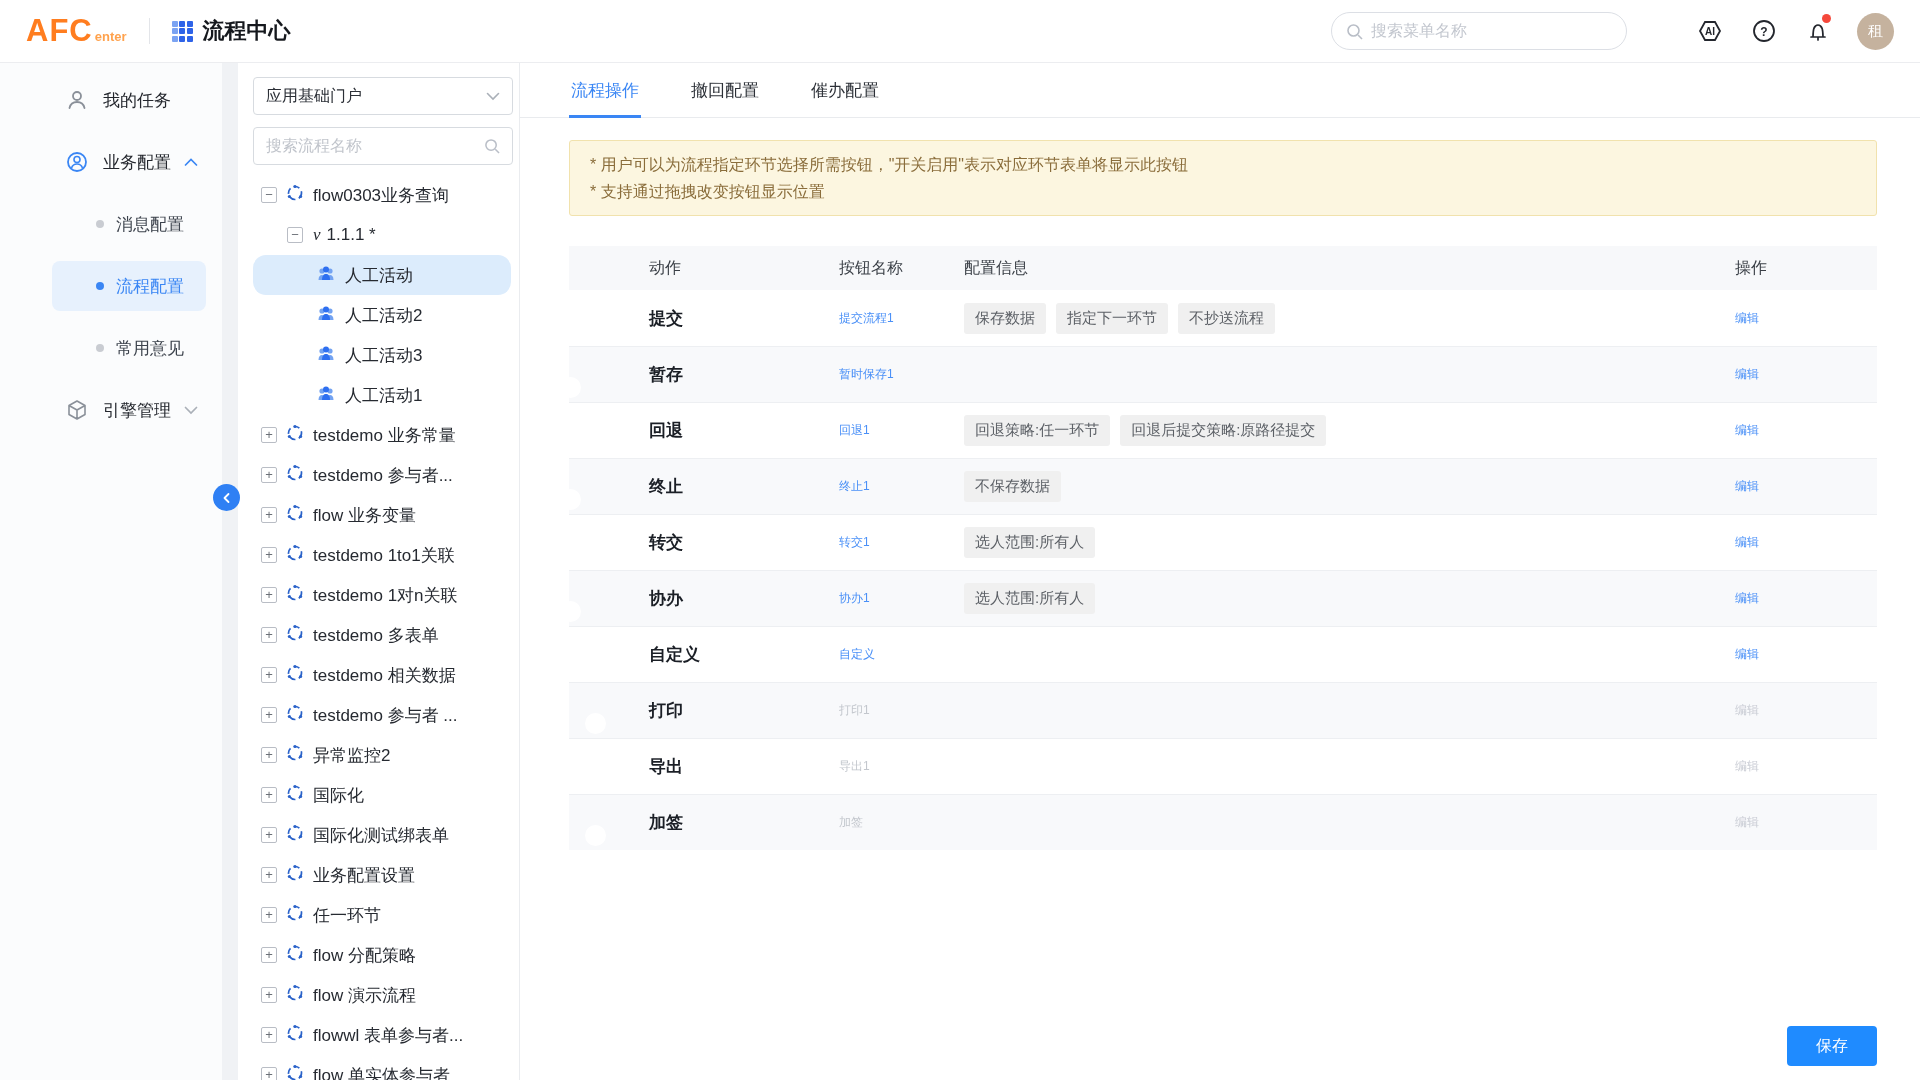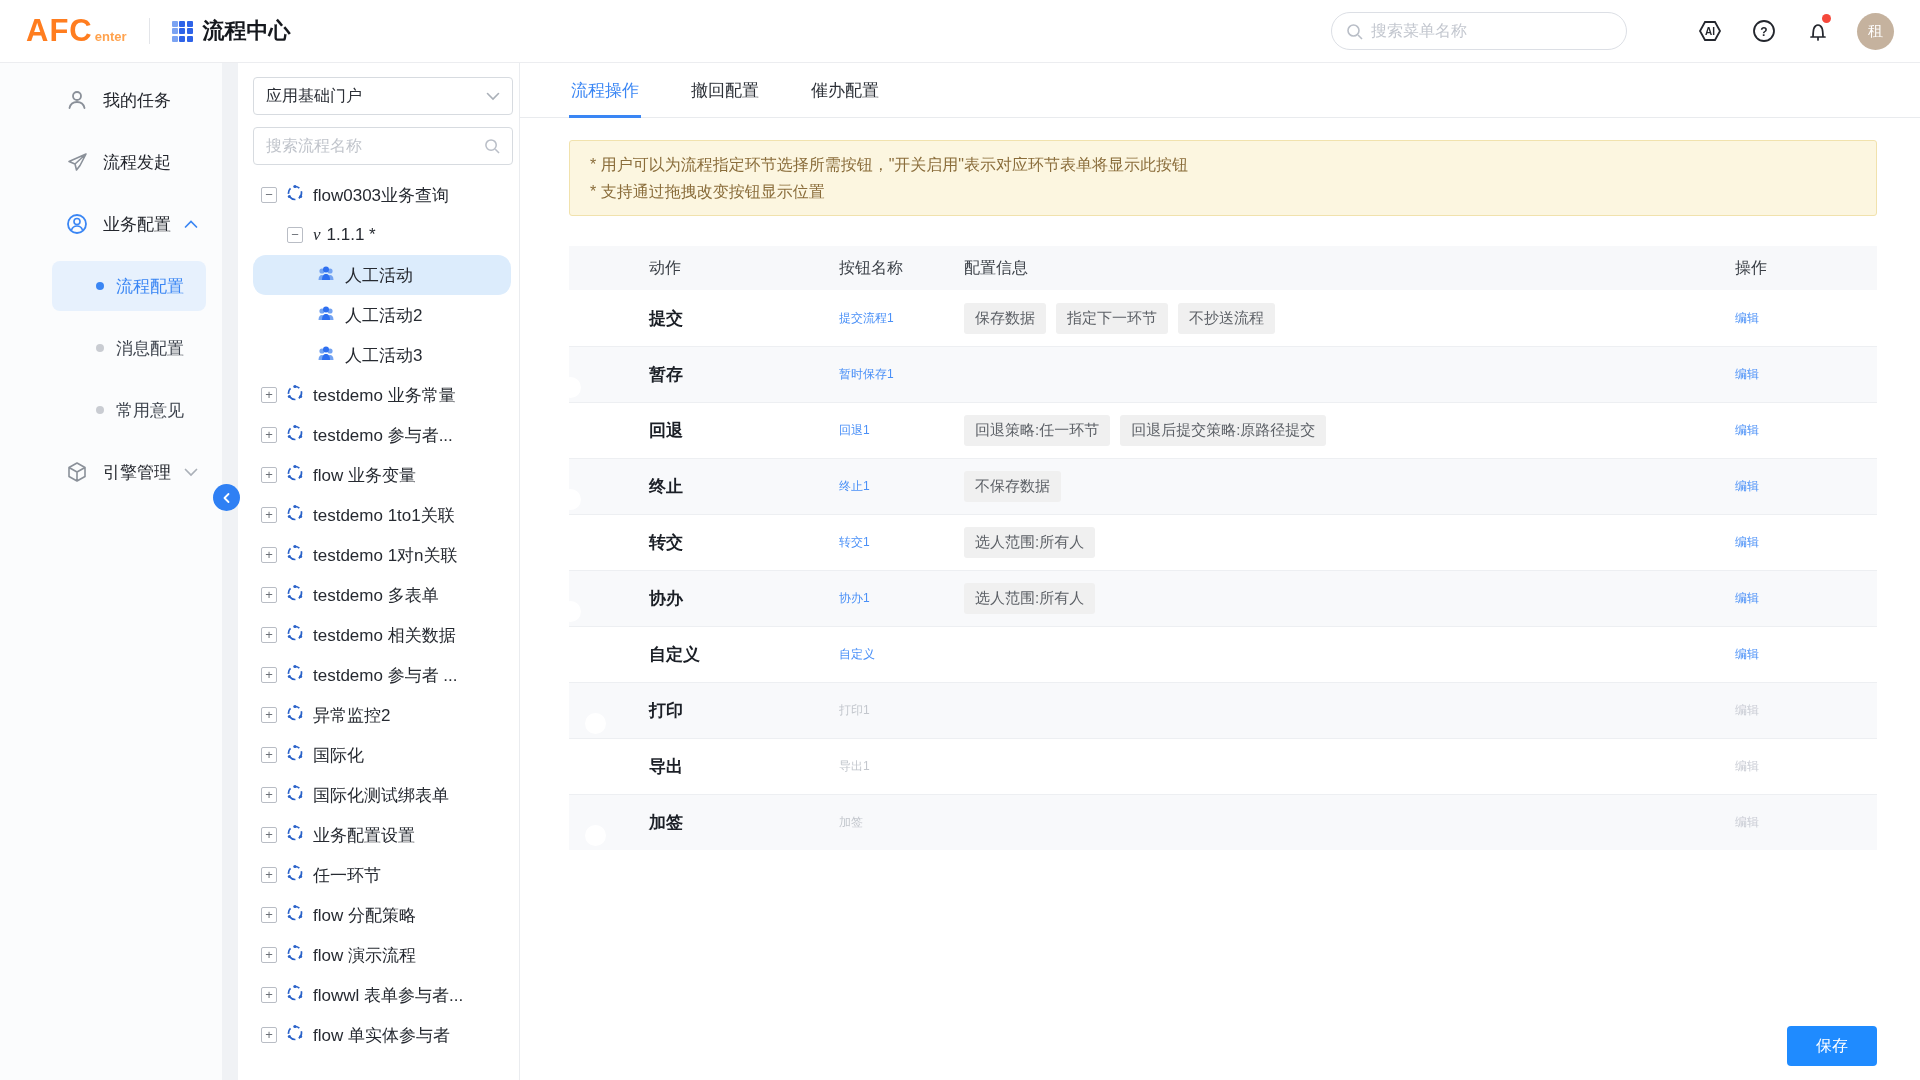--- a/index.html
+++ b/index.html
@@ -176,55 +176,45 @@
               <path d="M3.5 19 C4.5 14.5 7.5 13 11 13 C14.5 13 17.5 14.5 18.5 19" stroke="#8a9099" stroke-width="1.8" stroke-linecap="round"></path>
             </svg>
           </span>
         </span>
         <span class="nlabel">我的任务</span>
       </div>
       <div class="nav-item">
         <span class="nico">
           <span style="display: inline-flex;">
             <svg width="22" height="22" viewBox="0 0 22 22" fill="none">
-              <path d="M20 3 L3 10.5 L9 13 L10.5 19 L14 14.5 L20 3 Z M9 13 L20 3" stroke="#8a9099" stroke-width="1.6" stroke-linejoin="round" fill="none"></path>
-            </svg>
-          </span>
-        </span>
-        <span class="nlabel">流程发起</span>
-      </div>
-      <div class="nav-item">
-        <span class="nico">
-          <span style="display: inline-flex;">
-            <svg width="22" height="22" viewBox="0 0 22 22" fill="none">
               <circle cx="11" cy="11" r="9" stroke="#3a86f4" stroke-width="1.8"></circle>
               <circle cx="11" cy="8.5" r="3" stroke="#3a86f4" stroke-width="1.6"></circle>
               <path d="M5.5 17 C6.5 14 8.5 13 11 13 C13.5 13 15.5 14 16.5 17" stroke="#3a86f4" stroke-width="1.6" fill="none"></path>
             </svg>
           </span>
         </span>
         <span class="nlabel">业务配置</span>
         <span class="chev"><span style="display: inline-flex;">
             <svg width="14" height="9" viewBox="0 0 14 9" fill="none">
               <polyline points="1.5,7 7,1.5 12.5,7" stroke="#3a86f4" stroke-width="1.7" fill="none" stroke-linecap="round"></polyline>
             </svg>
           </span></span>
       </div>
+      <div class="sub-item">
+        <div class="sub-pill">
+          <span class="dot"></span>
+          <span class="slabel">消息配置</span>
+        </div>
+      </div>
       <div class="sub-item active">
         <div class="sub-pill">
           <span class="dot"></span>
           <span class="slabel">流程配置</span>
         </div>
         <span class="active-bar"></span>
-      </div>
-      <div class="sub-item">
-        <div class="sub-pill">
-          <span class="dot"></span>
-          <span class="slabel">消息配置</span>
-        </div>
       </div>
       <div class="sub-item">
         <div class="sub-pill">
           <span class="dot"></span>
           <span class="slabel">常用意见</span>
         </div>
       </div>
       <div class="nav-item">
         <span class="nico">
           <span style="display: inline-flex;">
@@ -314,20 +304,33 @@
                 <circle cx="5" cy="6" r="2.6" fill="#73a3f2"></circle>
                 <path d="M1.5 15 C1.5 11.5 3 10 5 10 C7 10 8.5 11.5 8.5 15 Z" fill="#73a3f2"></path>
                 <circle cx="13" cy="6" r="2.6" fill="#73a3f2"></circle>
                 <path d="M9.5 15 C9.5 11.5 11 10 13 10 C15 10 16.5 11.5 16.5 15 Z" fill="#73a3f2"></path>
                 <circle cx="9" cy="4.5" r="3" fill="#2e6ff0"></circle>
                 <path d="M5 15 C5 10.8 6.7 9 9 9 C11.3 9 13 10.8 13 15 Z" fill="#2e6ff0"></path>
               </svg>
             </span></span>
           <span class="tlabel">人工活动3</span>
         </div>
+        <div class="trow" style="padding-left:64px">
+          <span class="pp-ico"><span style="display: inline-flex;">
+              <svg width="18" height="16" viewBox="0 0 18 16" fill="none">
+                <circle cx="5" cy="6" r="2.6" fill="#73a3f2"></circle>
+                <path d="M1.5 15 C1.5 11.5 3 10 5 10 C7 10 8.5 11.5 8.5 15 Z" fill="#73a3f2"></path>
+                <circle cx="13" cy="6" r="2.6" fill="#73a3f2"></circle>
+                <path d="M9.5 15 C9.5 11.5 11 10 13 10 C15 10 16.5 11.5 16.5 15 Z" fill="#73a3f2"></path>
+                <circle cx="9" cy="4.5" r="3" fill="#2e6ff0"></circle>
+                <path d="M5 15 C5 10.8 6.7 9 9 9 C11.3 9 13 10.8 13 15 Z" fill="#2e6ff0"></path>
+              </svg>
+            </span></span>
+          <span class="tlabel">人工活动1</span>
+        </div>
         <div class="trow" style="padding-left:8px">
           <span class="ebox">+</span>
           <span class="flow-ico"><span style="display: inline-flex;">
               <svg width="18" height="18" viewBox="0 0 18 18" fill="none">
                 <circle cx="9" cy="9" r="6.5" stroke="#2a62c9" stroke-width="1.7" stroke-dasharray="6 3.5"></circle>
                 <circle cx="9" cy="2.5" r="1.6" fill="#2a62c9"></circle>
                 <circle cx="3.4" cy="12.5" r="1.6" fill="#2a62c9"></circle>
                 <circle cx="14.6" cy="12.5" r="1.6" fill="#2a62c9"></circle>
               </svg>
             </span></span>

